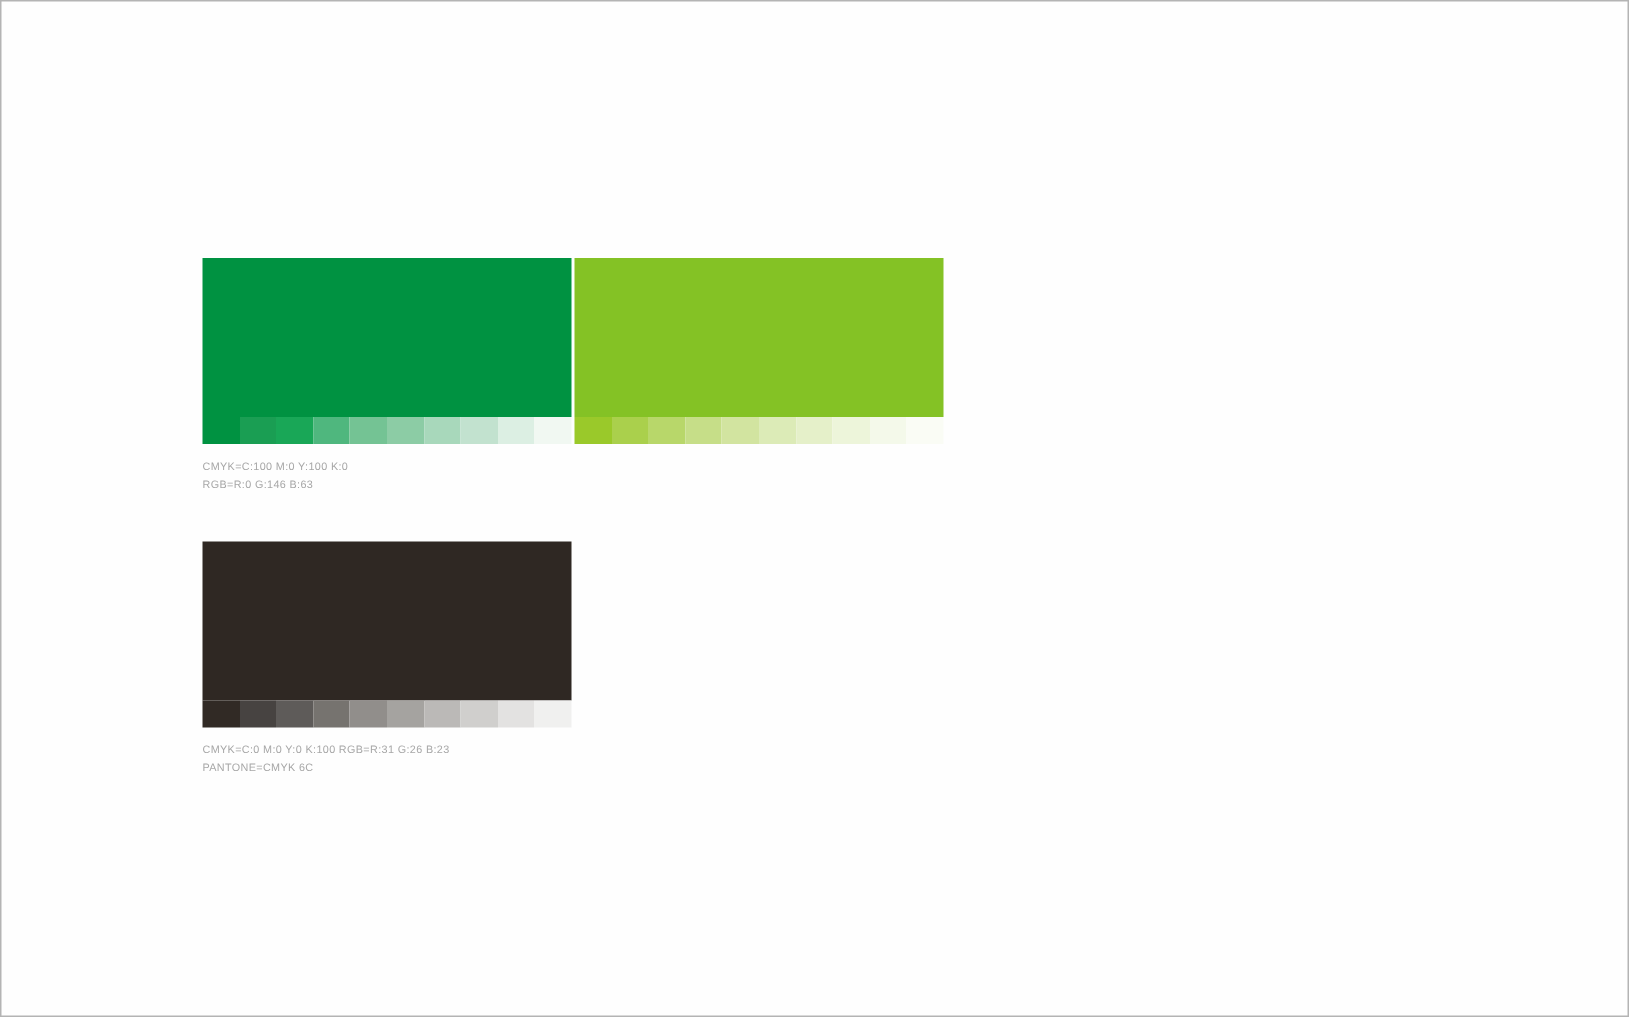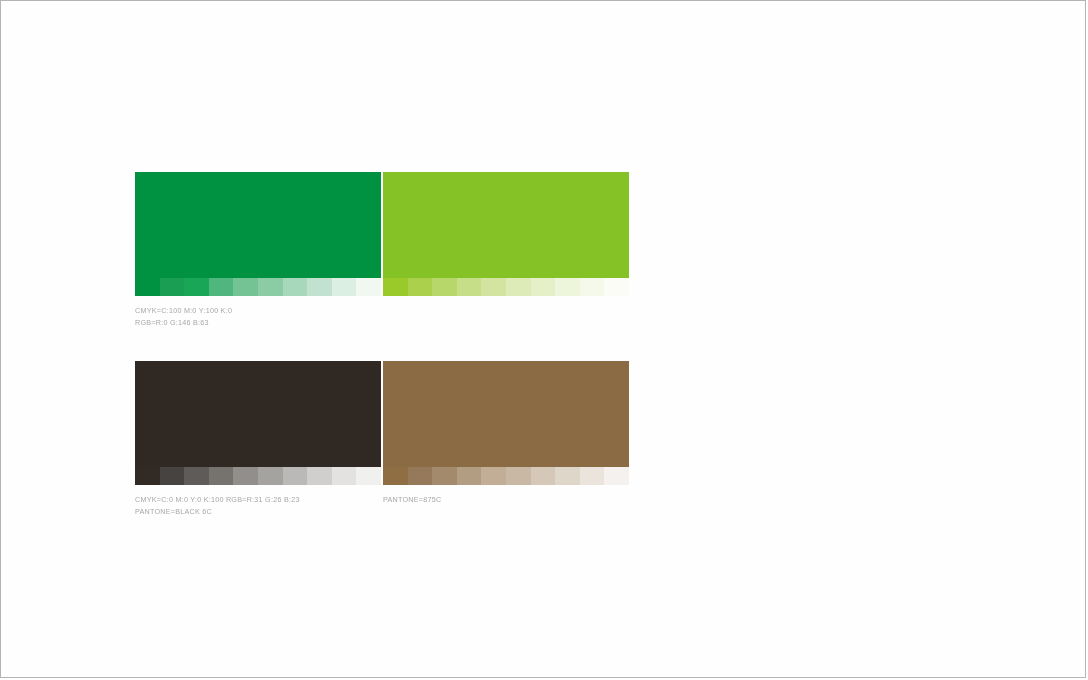--- a/index.html
+++ b/index.html
@@ -125,41 +125,23 @@
             <div class="tint-step" style="background: rgb(118, 115, 111);"></div>
             <div class="tint-step" style="background: rgb(145, 142, 139);"></div>
             <div class="tint-step" style="background: rgb(165, 163, 160);"></div>
             <div class="tint-step" style="background: rgb(187, 185, 183);"></div>
             <div class="tint-step" style="background: rgb(208, 207, 205);"></div>
             <div class="tint-step" style="background: rgb(227, 226, 225);"></div>
             <div class="tint-step" style="background: rgb(240, 240, 239);"></div>
           </div>
         <div class="swatch-caption">
           <span class="caption-line">CMYK=C:0  M:0  Y:0  K:100     RGB=R:31  G:26  B:23</span>
-          <span class="caption-line">PANTONE=BLACK 6C</span>
+          <span class="caption-line">PANTONE=CMYK 6C</span>
         </div>
       </div>
 
-      <div class="swatch-card">
-        <div class="swatch-main" id="sw4-main" style="background: rgb(139, 107, 67);"></div>
-        <div class="tint-strip" id="sw4-tints">
-            <div class="tint-step" style="background: rgb(142, 110, 66);"></div>
-            <div class="tint-step" style="background: rgb(150, 121, 90);"></div>
-            <div class="tint-step" style="background: rgb(163, 138, 108);"></div>
-            <div class="tint-step" style="background: rgb(179, 157, 130);"></div>
-            <div class="tint-step" style="background: rgb(194, 174, 150);"></div>
-            <div class="tint-step" style="background: rgb(201, 184, 164);"></div>
-            <div class="tint-step" style="background: rgb(213, 200, 184);"></div>
-            <div class="tint-step" style="background: rgb(223, 214, 202);"></div>
-            <div class="tint-step" style="background: rgb(234, 228, 221);"></div>
-            <div class="tint-step" style="background: rgb(244, 241, 238);"></div>
-          </div>
-        <div class="swatch-caption">
-          <span class="caption-line">PANTONE=875C</span>
-        </div>
-      </div>
 
 
     </div>
 
   </div>
 
 </div>
 
 </body></html>

